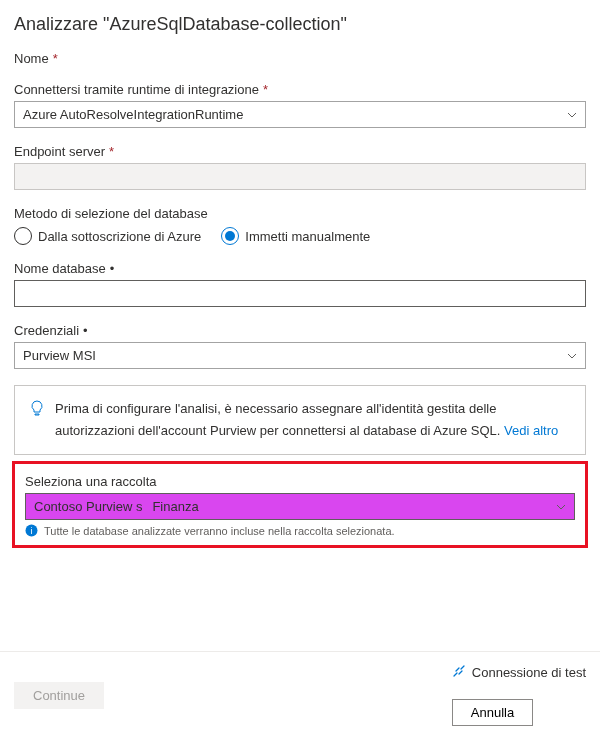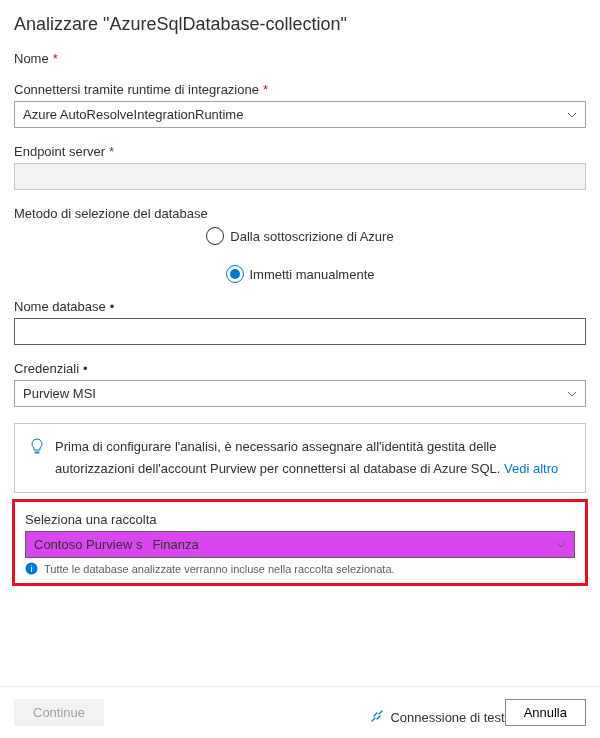--- a/index.html
+++ b/index.html
@@ -59,21 +59,20 @@
       top: 50%;
       transform: translateY(-50%);
       pointer-events: none;
     }
     .chevron svg { display: block; }
     .radio-row {
       display: flex;
       gap: 20px;
       align-items: center;
       margin-top: 6px;
-      flex-direction: column;
     }
     .radio-opt {
       display: flex;
       align-items: center;
       gap: 6px;
       cursor: pointer;
     }
     .radio-circle {
       width: 18px; height: 18px;
       border: 1px solid #323130;
@@ -148,21 +147,23 @@
       cursor: pointer;
     }
     .btn.primary-disabled {
       background: #f3f2f1;
       border-color: #f3f2f1;
       color: #a19f9d;
       cursor: default;
     }
     .footer-right {
       display: flex;
-      align-items: flex-end;
+      align-items: flex-start;
+      gap: 18px;
+      flex-direction: column;
     }
     .test-link {
       display: flex;
       align-items: center;
       gap: 6px;
       color: #323130;
       cursor: pointer;
       font-size: 13px;
     }
     .link { color: #0078d4; cursor: pointer; }

